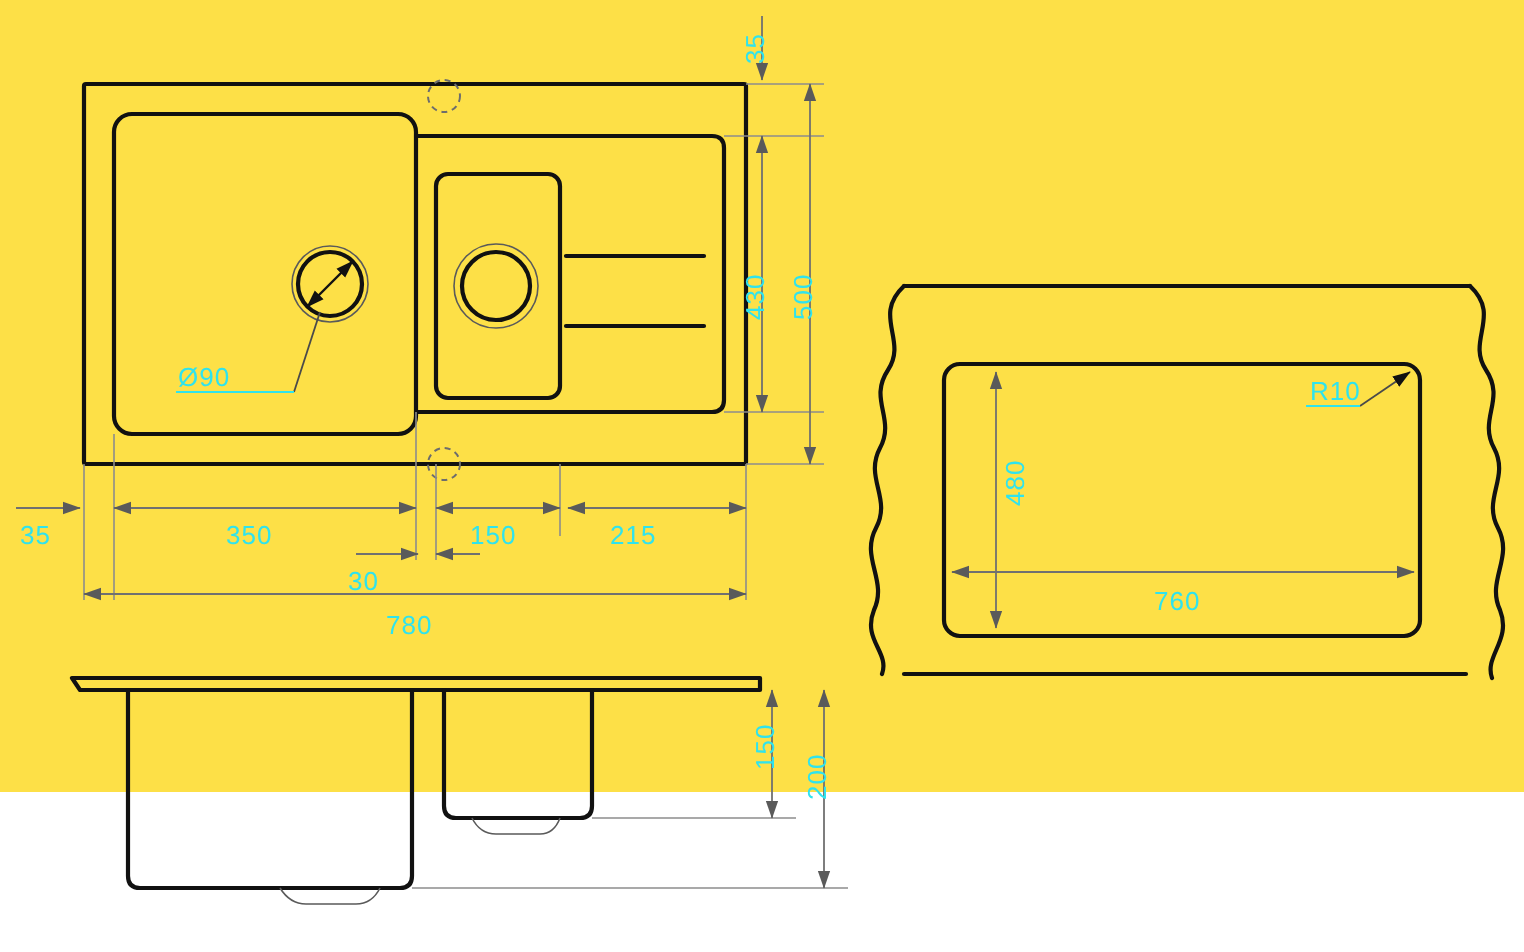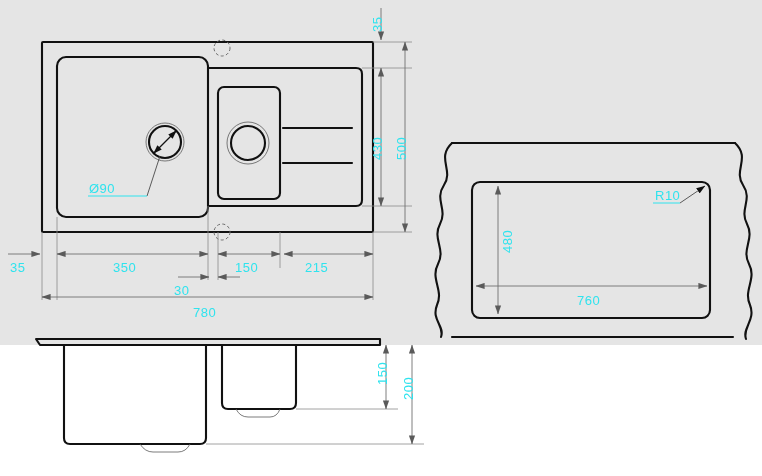--- a/index.html
+++ b/index.html
@@ -1,17 +1,17 @@
 <!DOCTYPE html>
 <html><head>
 <meta charset="utf-8">
 <style>
   html,body{margin:0;padding:0;background:#ffffff;}
   body{width:762px;height:476px;overflow:hidden;font-family:"Liberation Sans",sans-serif;}
-  #stage{position:relative;width:762px;height:345px;background:#e5e5e5;}
+  #stage{position:relative;width:762px;height:396px;background:#fde047;}
   svg{display:block;}
   .dimtxt{fill:#2fe3ee;font-family:"Liberation Sans",sans-serif;font-size:13px;font-weight:400;letter-spacing:.5px;}
   .obj{fill:none;stroke:#111;stroke-width:2.1;stroke-linejoin:round;stroke-linecap:round;}
   .obj-thin{fill:none;stroke:#111;stroke-width:1.2;stroke-linejoin:round;stroke-linecap:round;}
   .obj-hair{fill:none;stroke:#5a5a5a;stroke-width:0.8;}
   .dimline{fill:none;stroke:#707070;stroke-width:0.9;}
   .extline{fill:none;stroke:#8c8c8c;stroke-width:0.8;}
   .dash{fill:none;stroke:#6d6d6d;stroke-width:1;stroke-dasharray:3 2.4;}
   .leader{fill:none;stroke:#4a4a4a;stroke-width:0.9;}
   .underline{fill:none;stroke:#2fe3ee;stroke-width:1;}

